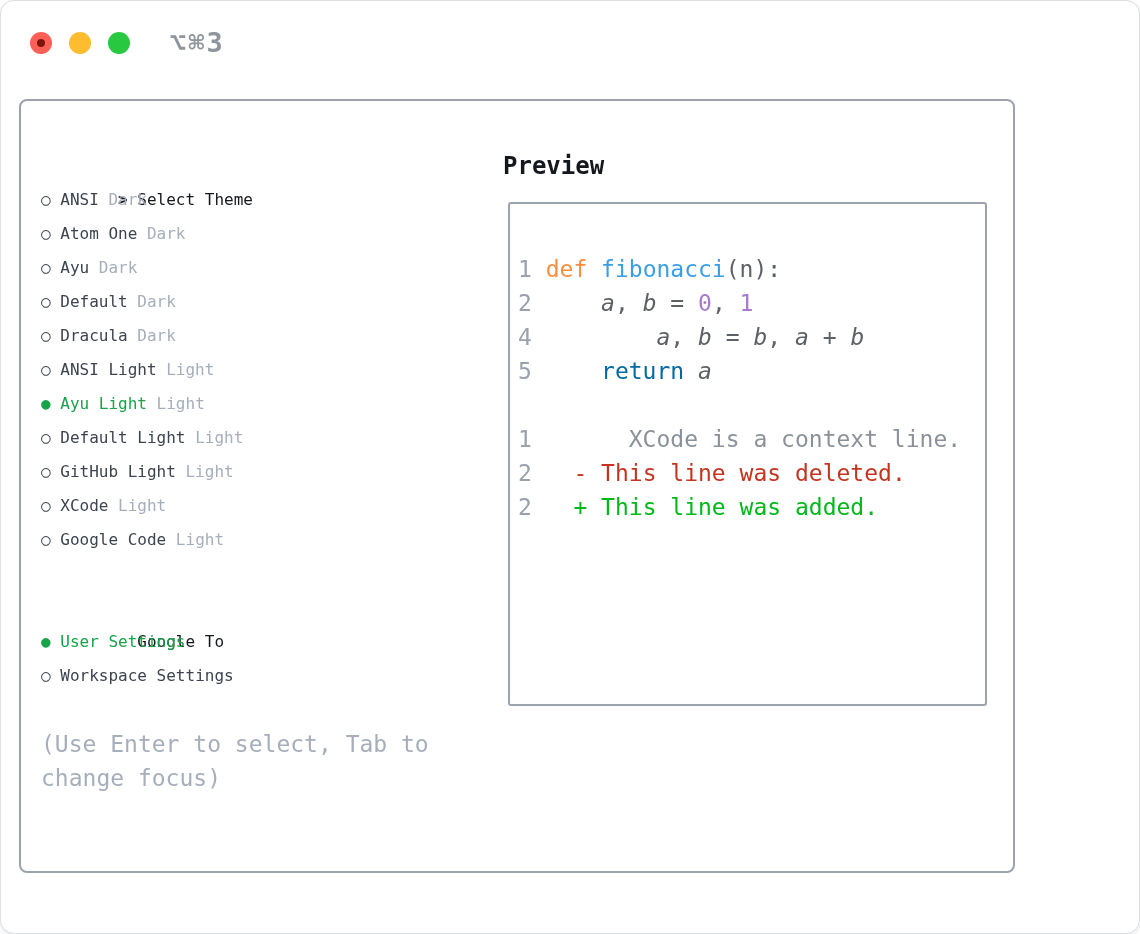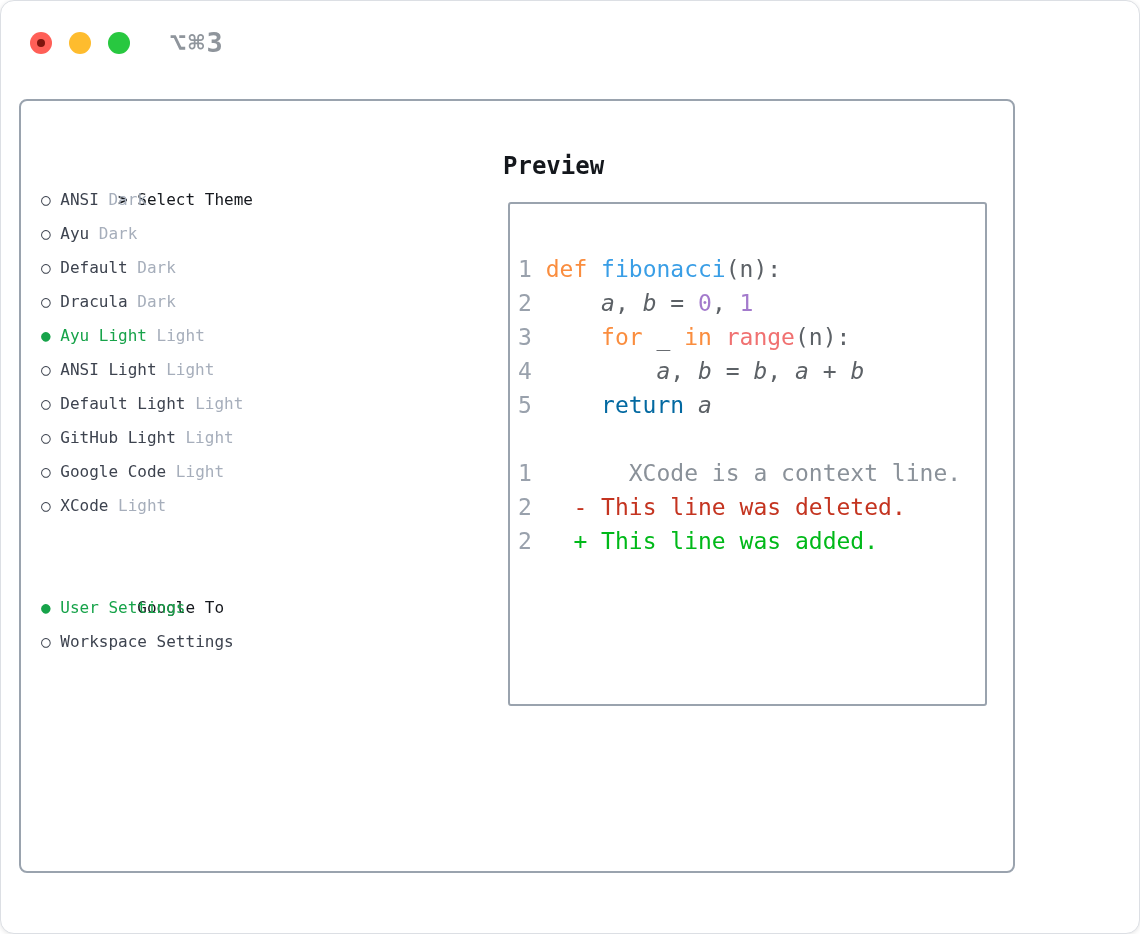--- a/index.html
+++ b/index.html
@@ -110,53 +110,54 @@
 
   <div class="panel">
 
     <div class="left-col">
       <div class="row">
         <span class="slot prompt">&gt;</span><span class="hd">Select Theme</span>
       </div>
 
       <div id="theme-list">
           <div class="row theme"><span class="slot bullet">○</span><span class="nm">ANSI</span><span class="vr">Dark</span></div>
+          <div class="row theme"><span class="slot bullet">○</span><span class="nm">Atom One</span><span class="vr">Dark</span></div>
           <div class="row theme"><span class="slot bullet">○</span><span class="nm">Ayu</span><span class="vr">Dark</span></div>
           <div class="row theme"><span class="slot bullet">○</span><span class="nm">Default</span><span class="vr">Dark</span></div>
           <div class="row theme"><span class="slot bullet">○</span><span class="nm">Dracula</span><span class="vr">Dark</span></div>
+          <div class="row theme"><span class="slot bullet">○</span><span class="nm">ANSI Light</span><span class="vr">Light</span></div>
           <div class="row theme sel"><span class="slot bullet">●</span><span class="nm">Ayu Light</span><span class="vr">Light</span></div>
-          <div class="row theme"><span class="slot bullet">○</span><span class="nm">ANSI Light</span><span class="vr">Light</span></div>
           <div class="row theme"><span class="slot bullet">○</span><span class="nm">Default Light</span><span class="vr">Light</span></div>
           <div class="row theme"><span class="slot bullet">○</span><span class="nm">GitHub Light</span><span class="vr">Light</span></div>
+          <div class="row theme"><span class="slot bullet">○</span><span class="nm">XCode</span><span class="vr">Light</span></div>
           <div class="row theme"><span class="slot bullet">○</span><span class="nm">Google Code</span><span class="vr">Light</span></div>
-          <div class="row theme"><span class="slot bullet">○</span><span class="nm">XCode</span><span class="vr">Light</span></div>
         </div>
 
       <div class="spacer"></div>
 
       <div class="row">
         <span class="slot"></span><span class="hd">Google To</span>
       </div>
 
       <div id="apply-options">
           <div class="row sel"><span class="slot bullet">●</span><span class="nm">User Settings</span></div>
           <div class="row"><span class="slot bullet">○</span><span class="nm">Workspace Settings</span></div>
         </div>
 
       <div class="spacer"></div>
 
+      <div class="hint">(Use Enter to select, Tab to change focus)</div>
     </div>
 
     <div class="preview-head">Preview</div>
 
     <div class="preview-box">
       <div class="code" id="code-lines">
           <div class="cl"><span class="ln">1</span><span class="ct"><span style="color: rgb(250, 141, 62);">def</span><span> </span><span style="color: rgb(57, 158, 230);">fibonacci</span><span>(n):</span></span></div>
           <div class="cl"><span class="ln">2</span><span class="ct"><span>    </span><span style="font-style: italic;">a</span><span>, </span><span style="font-style: italic;">b</span><span> = </span><span style="color: rgb(163, 122, 204);">0</span><span>, </span><span style="color: rgb(163, 122, 204);">1</span></span></div>
-          <div class="cl"><span class="ln">3</span><span class="ct"><span>    </span><span style="color: rgb(250, 141, 62);">for</span><span> _ </span><span style="color: rgb(250, 141, 62);">in</span><span> </span><span style="color: rgb(240, 113, 113);">range</span><span>(n):</span></span></div>
           <div class="cl"><span class="ln">4</span><span class="ct"><span>        </span><span style="font-style: italic;">a</span><span>, </span><span style="font-style: italic;">b</span><span> = </span><span style="font-style: italic;">b</span><span>, </span><span style="font-style: italic;">a</span><span> + </span><span style="font-style: italic;">b</span></span></div>
           <div class="cl"><span class="ln">5</span><span class="ct"><span>    </span><span style="color: #0369a1;">return</span><span> </span><span style="font-style: italic;">a</span></span></div>
           <div class="cl"><span class="ln"></span><span class="ct"></span></div>
           <div class="cl"><span class="ln">1</span><span class="ct"><span style="color: rgb(138, 145, 153);">      XCode is a context line.</span></span></div>
           <div class="cl"><span class="ln">2</span><span class="ct"><span>  </span><span style="color: rgb(196, 52, 32);">- This line was deleted.</span></span></div>
           <div class="cl"><span class="ln">2</span><span class="ct"><span>  </span><span style="color: rgb(0, 185, 25);">+ This line was added.</span></span></div>
         </div>
     </div>
 
   </div>

